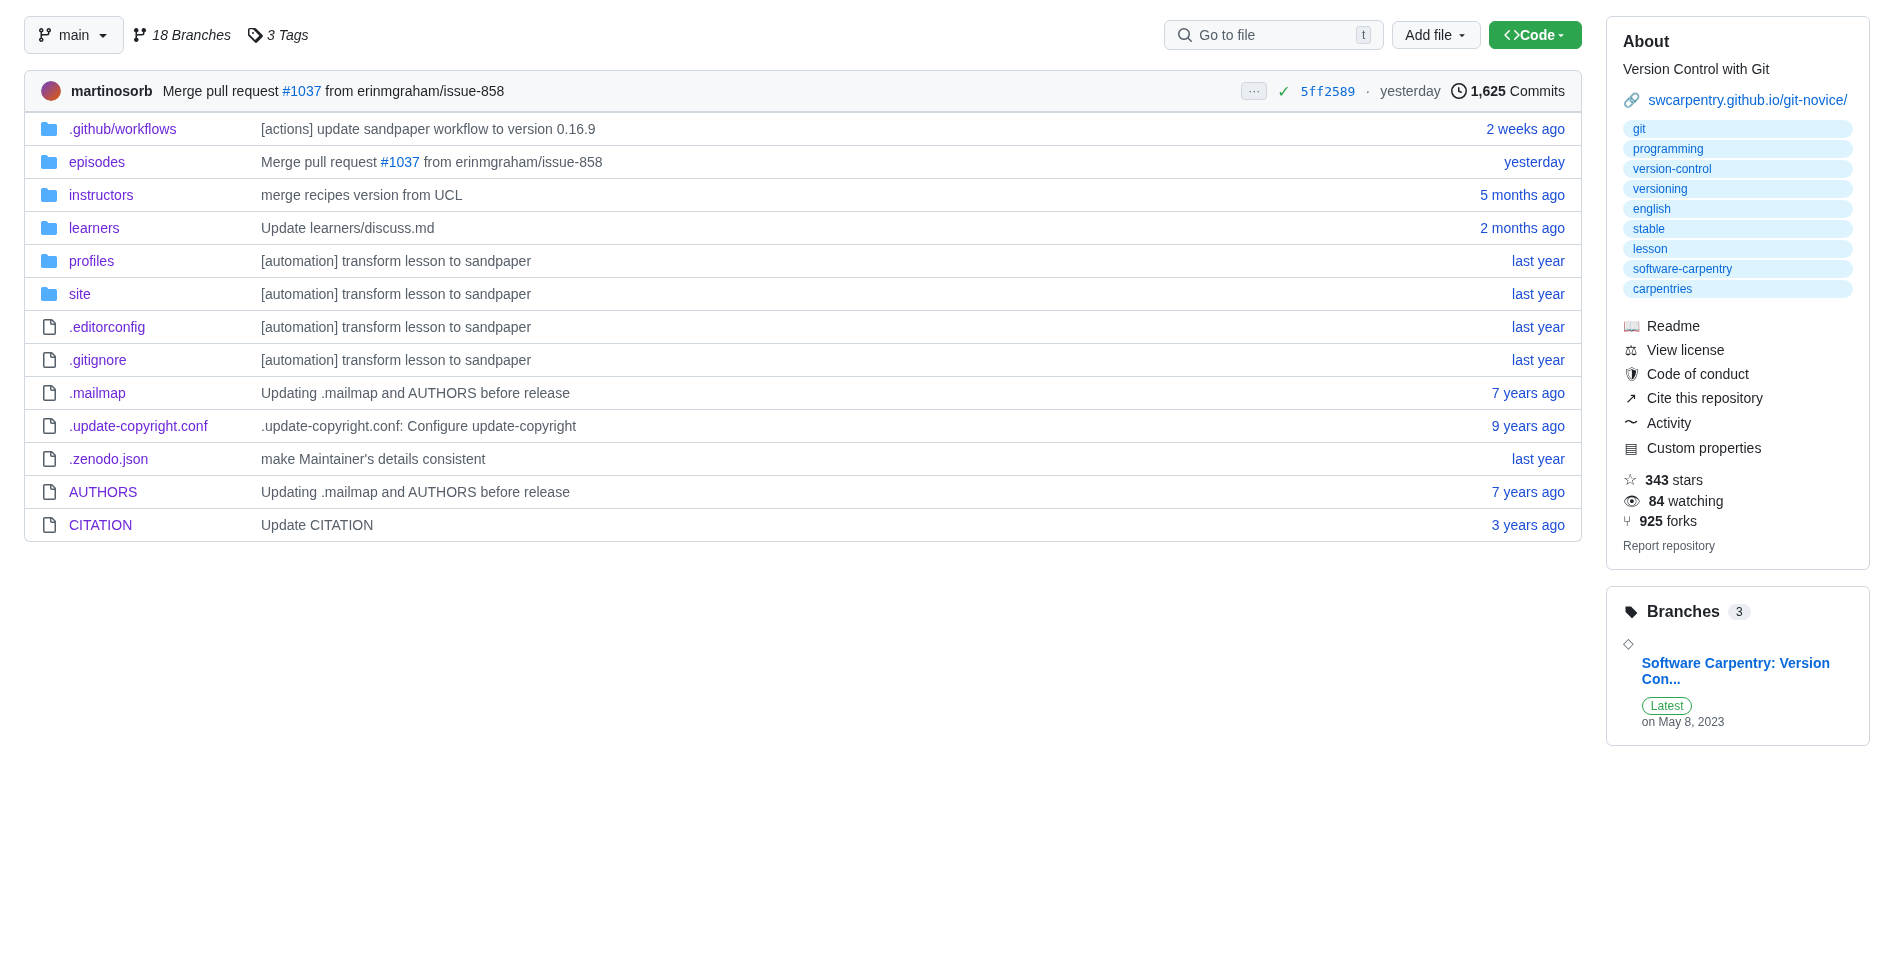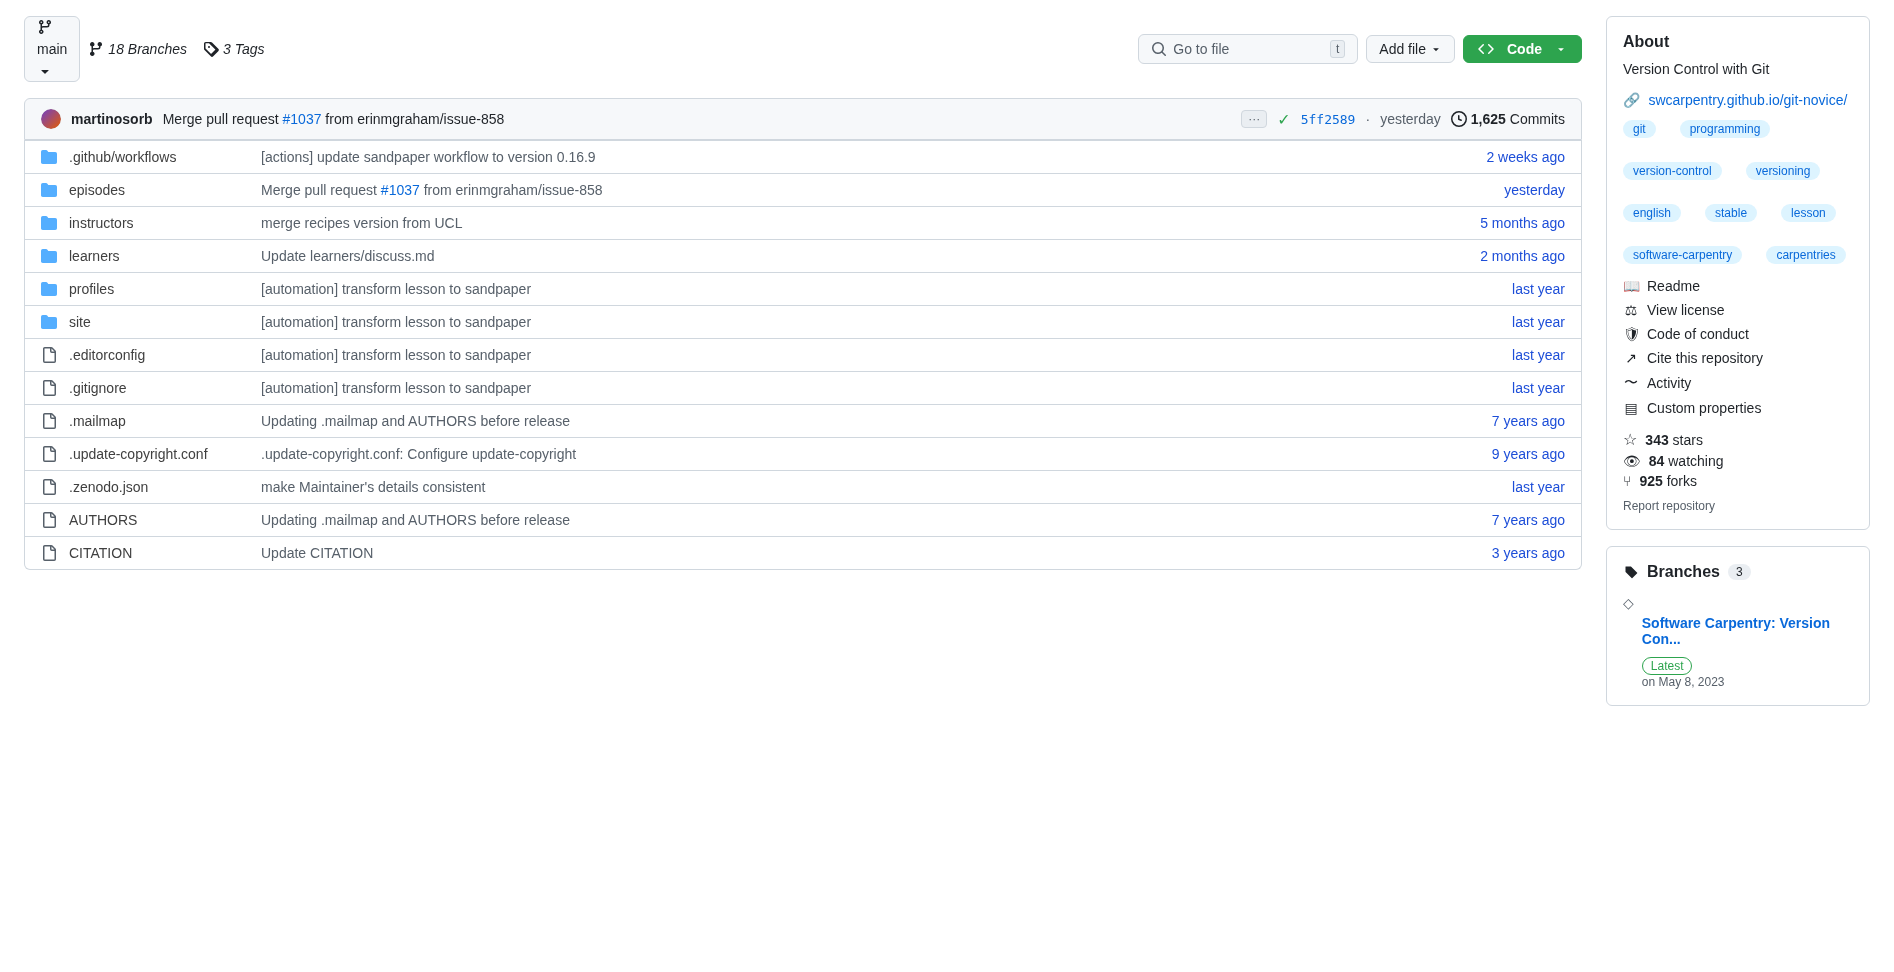--- a/index.html
+++ b/index.html
@@ -5,59 +5,59 @@
     * { box-sizing: border-box; margin: 0; padding: 0; }
     body { font-family: -apple-system, BlinkMacSystemFont, "Segoe UI", Helvetica, Arial, sans-serif; font-size: 14px; color: #1f2328; background: #fff; }
 
     .page-wrapper { display: flex; padding: 16px 24px; gap: 24px; max-width: 1894px; }
 
     
     .main-content { flex: 1; min-width: 0; }
 
     
     .toolbar { display: flex; align-items: center; gap: 8px; margin-bottom: 16px; }
-    .branch-btn { display: flex; align-items: flex-start; gap: 6px; border: 1px solid #d0d7de; border-radius: 6px; padding: 2px 12px; background: #f6f8fa; cursor: pointer; font-size: 14px; font-weight: 500; color: #1f2328; flex-direction: column; }
+    .branch-btn { display: flex; align-items: flex-start; gap: 6px; border: 1px solid #d0d7de; border-radius: 6px; padding: 10px 12px; background: #f6f8fa; cursor: pointer; font-size: 14px; font-weight: 500; color: #1f2328; }
     .branch-btn svg { width: 16px; height: 16px; }
     .meta-links { display: flex; align-items: center; gap: 16px; color: #1f2328; font-size: 14px; font-style: italic; }
     .meta-link { display: flex; align-items: center; gap: 4px; text-decoration: none; color: #1f2328; }
     .spacer { flex: 1; }
     .go-to-file { display: flex; align-items: center; gap: 6px; border: 1px solid #d0d7de; border-radius: 6px; padding: 5px 12px; background: #f6f8fa; cursor: pointer; font-size: 14px; color: #57606a; width: 220px; justify-content: space-between; }
     .go-to-file-key { background: #eaeef2; border: 1px solid #d0d7de; border-radius: 3px; padding: 1px 5px; font-size: 12px; color: #57606a; margin-left: auto; }
     .add-file-btn { display: flex; align-items: center; gap: 4px; border: 1px solid #d0d7de; border-radius: 6px; padding: 5px 12px; background: #f6f8fa; cursor: pointer; font-size: 14px; color: #1f2328; }
-    .code-btn { display: flex; align-items: center; gap: 13px; border: 1px solid #2da44e; border-radius: 6px; padding: 5px 14px; background: #2da44e; cursor: pointer; font-size: 14px; color: #fff; font-weight: 600; }
+    .code-btn { display: flex; align-items: center; gap: 0; border: 1px solid #2da44e; border-radius: 6px; padding: 5px 14px; background: #2da44e; cursor: pointer; font-size: 14px; color: #fff; font-weight: 600; }
 
     
     .commit-bar { display: flex; align-items: center; gap: 10px; background: #f6f8fa; border: 1px solid #d0d7de; border-radius: 6px 6px 0 0; padding: 10px 16px; }
     .avatar { width: 20px; height: 20px; border-radius: 50%; background: #ccc; overflow: hidden; }
     .commit-author { font-weight: 600; color: #1f2328; }
     .commit-message { color: #1f2328; flex: 1; }
     .commit-hash { color: #0969da; text-decoration: none; font-family: monospace; font-size: 13px; }
     .commit-time { color: #57606a; }
     .commit-check { color: #2da44e; font-size: 16px; }
     .commits-count { display: flex; align-items: center; gap: 4px; color: #1f2328; white-space: nowrap; }
     .commits-count strong { font-weight: 600; }
     .ellipsis-btn { background: #eaeef2; border: 1px solid #d0d7de; border-radius: 4px; padding: 1px 6px; cursor: pointer; font-size: 12px; color: #57606a; }
 
     
     .file-table { border: 1px solid #d0d7de; border-top: none; border-radius: 0 0 6px 6px; overflow: hidden; }
     .file-row { display: flex; align-items: center; padding: 8px 16px; border-top: 1px solid #d0d7de; gap: 12px; }
     .file-icon { width: 16px; height: 16px; color: #57606a; flex-shrink: 0; }
     .folder-icon { color: #54aeff; }
-    .file-name { color: #404040; text-decoration: none; font-size: 14px; min-width: 180px; flex-shrink: 0; }
+    .file-name { color: #6d28d9; text-decoration: none; font-size: 14px; min-width: 180px; flex-shrink: 0; }
     .file-commit { flex: 1; color: #57606a; font-size: 14px; overflow: hidden; text-overflow: ellipsis; white-space: nowrap; }
     .commit-link { color: #0969da; text-decoration: none; }
     .file-time { color: #1d4ed8; font-size: 14px; white-space: nowrap; text-align: right; min-width: 100px; }
 
     
     .sidebar { width: 264px; flex-shrink: 0; }
     .about-section { border: 1px solid #d0d7de; border-radius: 6px; padding: 16px; margin-bottom: 16px; }
     .about-title { font-size: 16px; font-weight: 600; color: #1f2328; margin-bottom: 8px; }
     .about-description { color: #1f2328; font-size: 14px; margin-bottom: 12px; line-height: 1.5; }
     .about-link { display: flex; align-items: center; gap: 8px; color: #0969da; text-decoration: none; font-size: 14px; margin-bottom: 12px; }
-    .tags-area { display: flex; flex-wrap: wrap; gap: 24px; margin-bottom: 14px; }
+    .tags-area { display: flex; flex-wrap: wrap; gap: 2px; margin-bottom: 20px; flex-direction: column; }
     .tag { background: #ddf4ff; color: #0969da; border-radius: 999px; padding: 2px 10px; font-size: 12px; font-weight: 500; cursor: pointer; }
     .about-links { display: flex; flex-direction: column; gap: 8px; margin-bottom: 14px; }
     .about-meta-link { display: flex; align-items: center; gap: 8px; color: #1f2328; text-decoration: none; font-size: 14px; cursor: pointer; }
     .stats-row { display: flex; align-items: center; gap: 8px; font-size: 14px; color: #1f2328; margin-bottom: 4px; }
     .stats-row a { color: #1f2328; text-decoration: none; }
     .report-link { color: #57606a; font-size: 12px; text-decoration: none; cursor: pointer; }
 
     
     .releases-section { border: 1px solid #d0d7de; border-radius: 6px; padding: 16px; }
     .releases-header { display: flex; align-items: center; gap: 8px; margin-bottom: 12px; }

